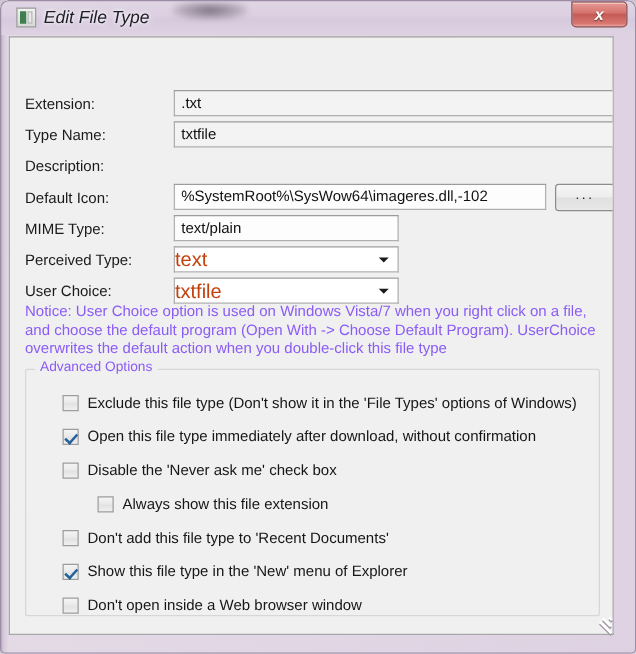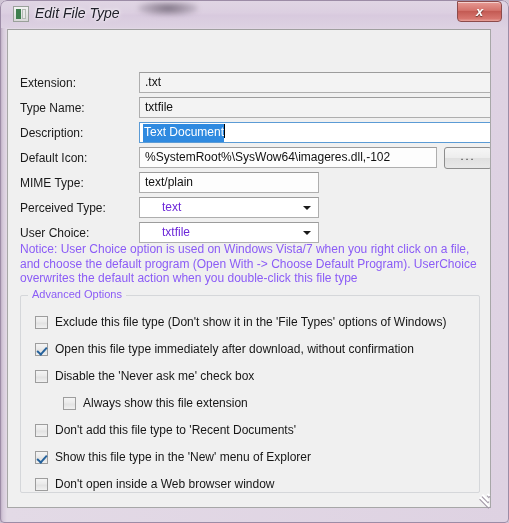--- a/index.html
+++ b/index.html
@@ -165,23 +165,23 @@
   .combo {
     position: absolute;
     box-sizing: border-box;
     height: 21px;
     background: #ffffff;
     border: 1px solid #aeaeae;
     border-top-color: #9c9c9c;
   }
   .combo .cval {
     position: absolute;
-    left: 22px; top: 2px;
-    font-size: 12px;
-    color: #6d28d9;
+    left: 0; top: 2px;
+    font-size: 16px;
+    color: #c2410c;
     white-space: nowrap;
   }
   .combo .arrow {
     position: absolute;
     right: 7px; top: 8px;
     width: 0; height: 0;
     border-left: 4px solid transparent;
     border-right: 4px solid transparent;
     border-top: 4px solid #1b1b1b;
   }
@@ -223,21 +223,21 @@
   #adv-legend {
     position: absolute;
     left: 20px; top: 258px;
     background: #f0f0f0;
     padding: 0 4px;
     font-size: 11px;
     color: #8b5cf6;
   }
   .cbrow {
     position: absolute;
-    left: 13px;
+    left: 28px;
     height: 16px;
     display: flex;
     align-items: center;
     padding-left: 14px;
   }
   .cbox {
     position: relative;
     width: 13px; height: 13px;
     box-sizing: border-box;
     border: 1px solid #9d9d9d;
@@ -300,23 +300,20 @@
     <div class="flabel" style="left:12px; top:96px;">Description:</div>
     <div class="flabel" style="left:12px; top:121px;">Default Icon:</div>
     <div class="flabel" style="left:12px; top:146px;">MIME Type:</div>
     <div class="flabel" style="left:12px; top:171px;">Perceived Type:</div>
     <div class="flabel" style="left:12px; top:196px;">User Choice:</div>
 
     <div class="textbox readonly" style="left:131px; top:42px; width:353px;">.txt</div>
 
     <div class="textbox readonly" style="left:131px; top:67px; width:353px;">txtfile</div>
 
-    <div class="textbox focused" style="left:131px; top:92px; width:353px;">
-      <span class="sel">Text Document</span><span class="caret"></span>
-    </div>
 
     <div class="textbox" style="left:131px; top:117px; width:298px;">%SystemRoot%\SysWow64\imageres.dll,-102</div>
 
     <div id="browse-button">...</div>
 
     <div class="textbox" style="left:131px; top:142px; width:180px;">text/plain</div>
 
     <div class="combo" style="left:131px; top:167px; width:180px;">
       <span class="cval">text</span>
       <span class="arrow"></span>

